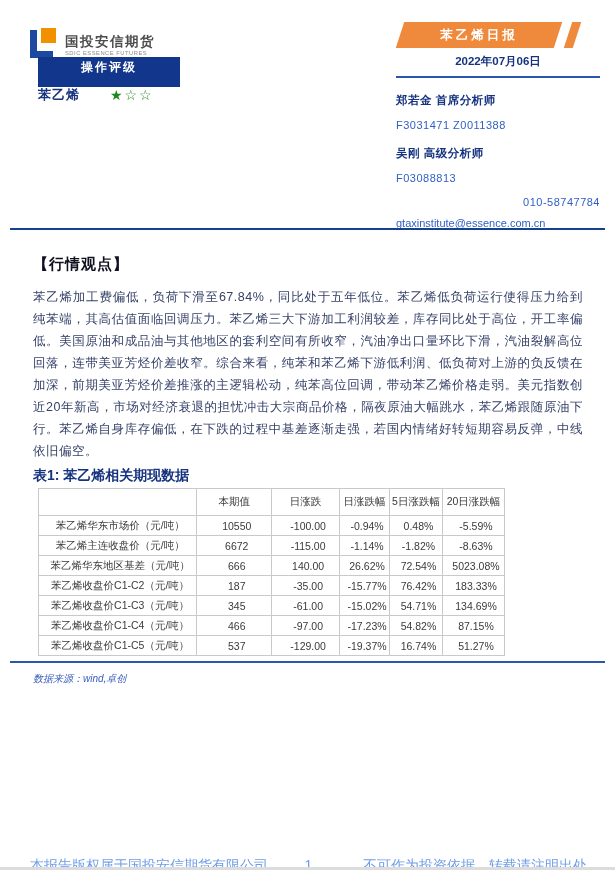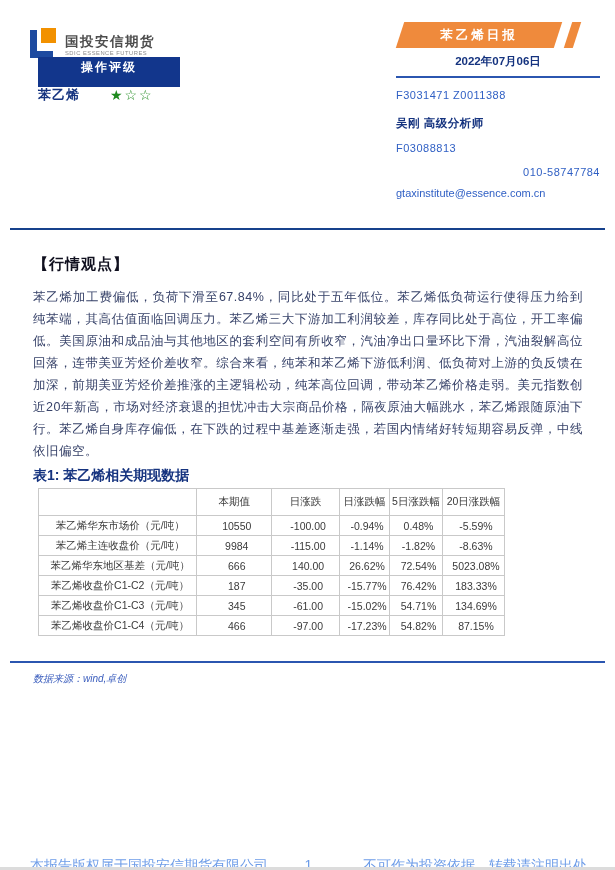--- a/index.html
+++ b/index.html
@@ -101,20 +101,21 @@
   </div>
 
   <div class="right-col">
     <div class="badge-wrap">
       <div class="report-badge">
         <span>苯乙烯日报</span>
       </div>
       <div class="report-badge-tail"></div>
     </div>
     <div class="date-block">2022年07月06日</div>
+    <div class="analyst-name">郑若金 首席分析师</div>
     <div class="analyst-ids">F3031471 Z0011388</div>
     <div class="analyst-name">吴刚 高级分析师</div>
     <div class="analyst-ids">F03088813</div>
     <div class="contact-phone">010-58747784</div>
     <div class="contact-email">gtaxinstitute@essence.com.cn</div>
   </div>
 
   <div class="header-divider"></div>
 
   <div class="section-heading">【行情观点】</div>
@@ -144,21 +145,21 @@
       <tr>
         <td>苯乙烯华东市场价（元/吨）</td>
         <td>10550</td>
         <td>-100.00</td>
         <td>-0.94%</td>
         <td>0.48%</td>
         <td>-5.59%</td>
       </tr>
       <tr>
         <td>苯乙烯主连收盘价（元/吨）</td>
-        <td>9984</td>
+        <td>6672</td>
         <td>-115.00</td>
         <td>-1.14%</td>
         <td>-1.82%</td>
         <td>-8.63%</td>
       </tr>
       <tr>
         <td>苯乙烯华东地区基差（元/吨）</td>
         <td>666</td>
         <td>140.00</td>
         <td>26.62%</td>
@@ -182,20 +183,28 @@
         <td>134.69%</td>
       </tr>
       <tr>
         <td>苯乙烯收盘价C1-C4（元/吨）</td>
         <td>466</td>
         <td>-97.00</td>
         <td>-17.23%</td>
         <td>54.82%</td>
         <td>87.15%</td>
       </tr>
+      <tr>
+        <td>苯乙烯收盘价C1-C5（元/吨）</td>
+        <td>537</td>
+        <td>-129.00</td>
+        <td>-19.37%</td>
+        <td>16.74%</td>
+        <td>51.27%</td>
+      </tr>
     </tbody>
   </table>
 
   <div class="table-divider"></div>
   <div class="data-source">数据来源：wind,卓创</div>
 
   <div class="footer">
     <span>本报告版权属于国投安信期货有限公司</span>
     <span class="footer-page">1</span>
     <span>不可作为投资依据，转载请注明出处</span>

